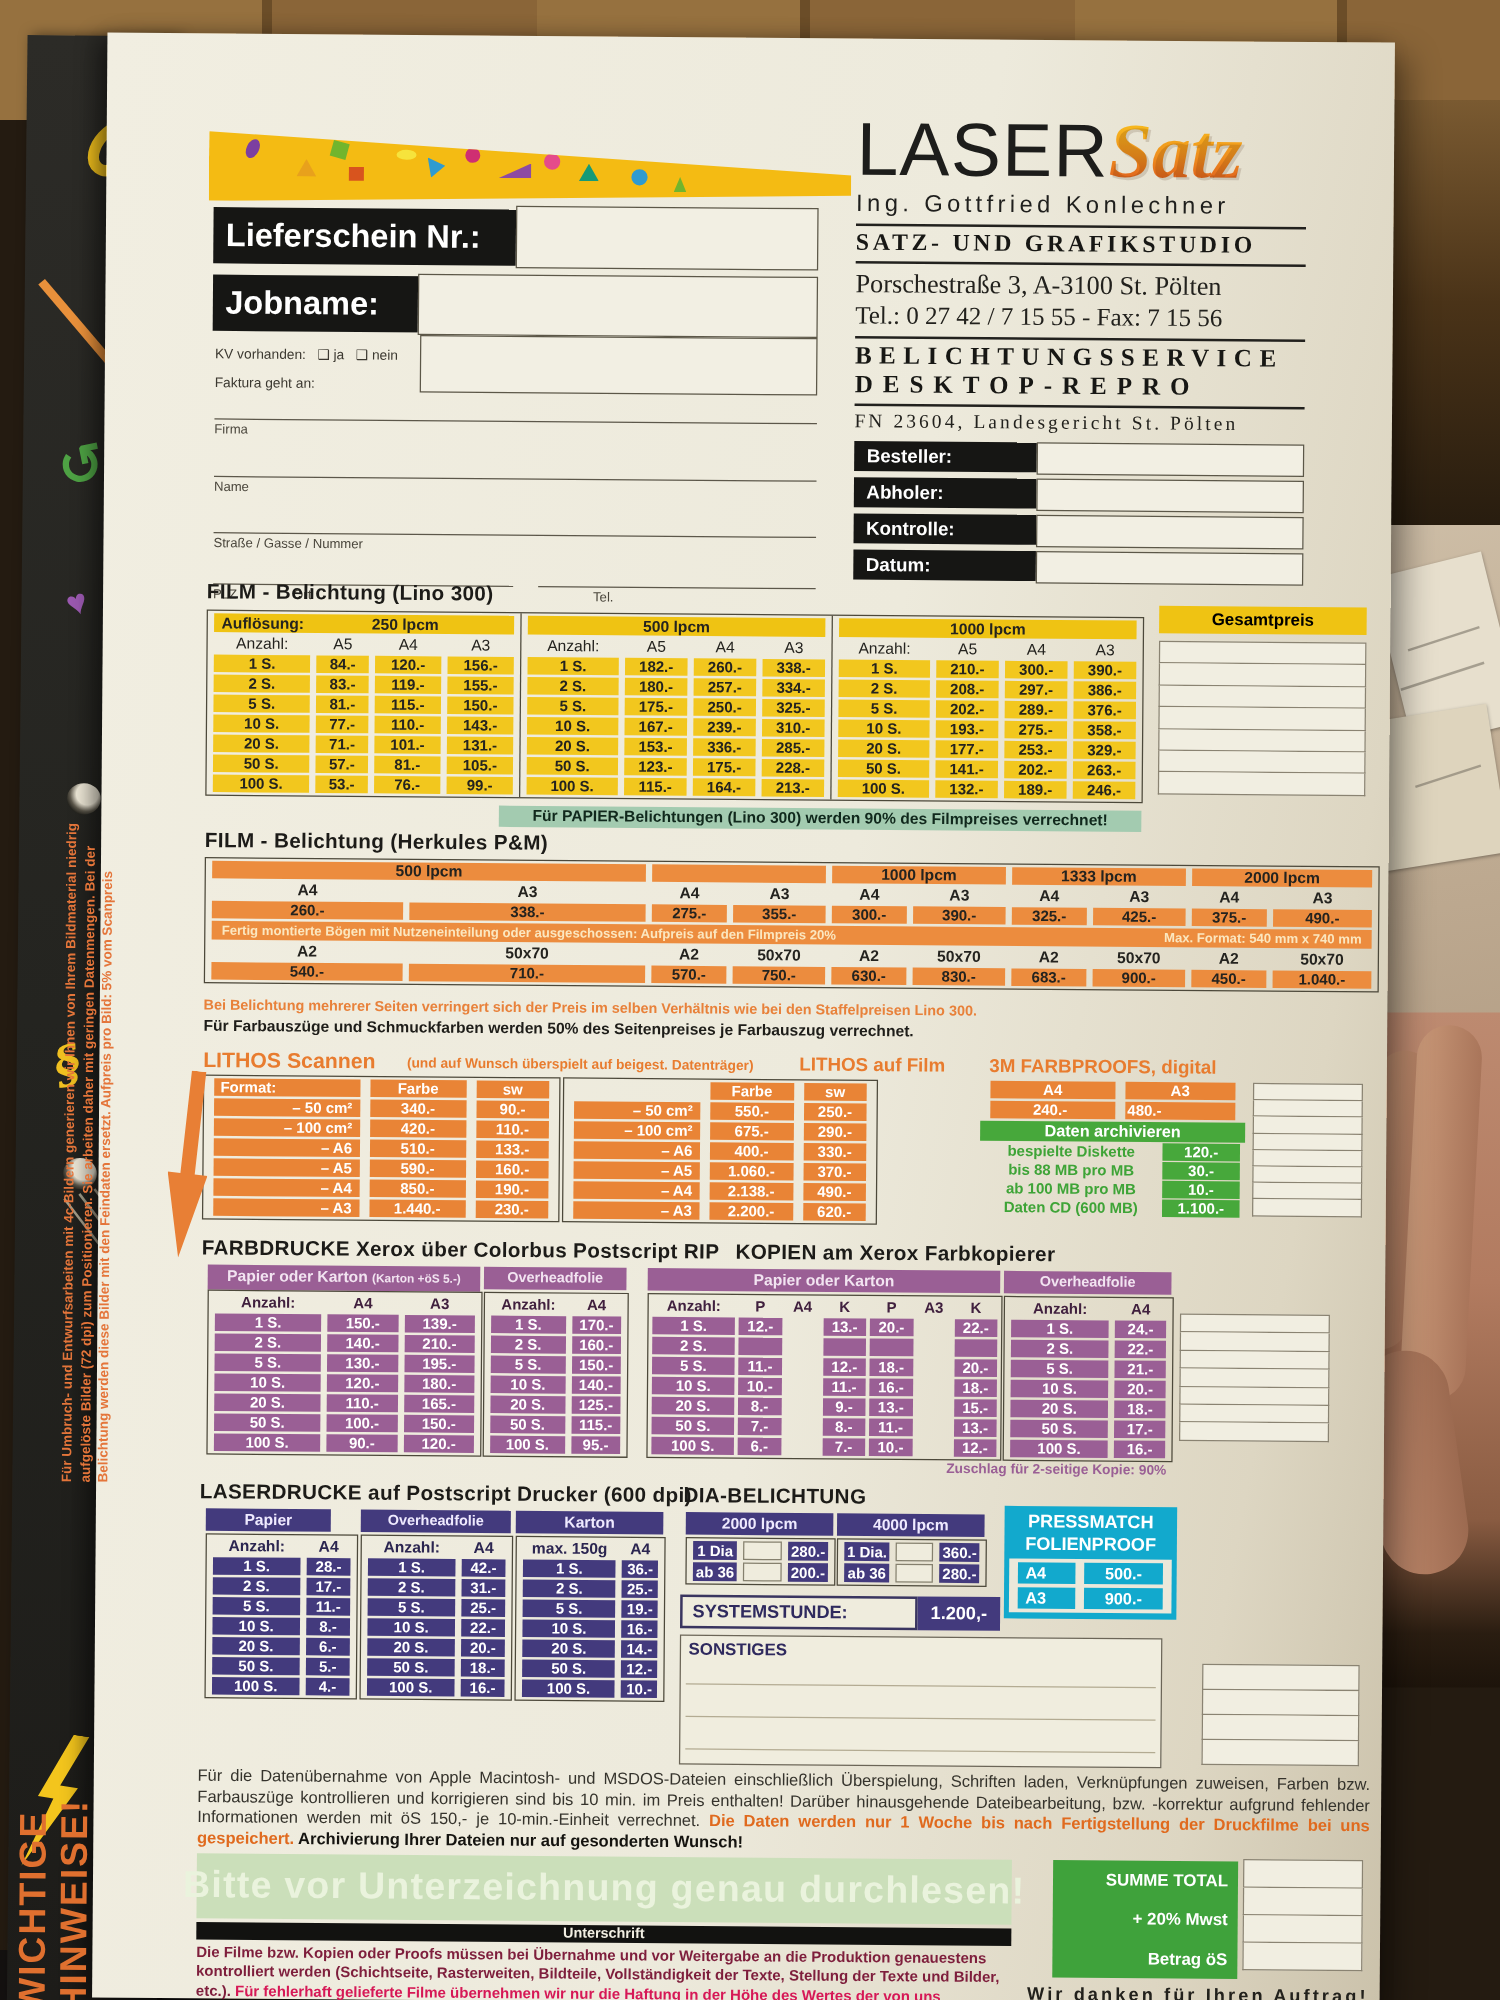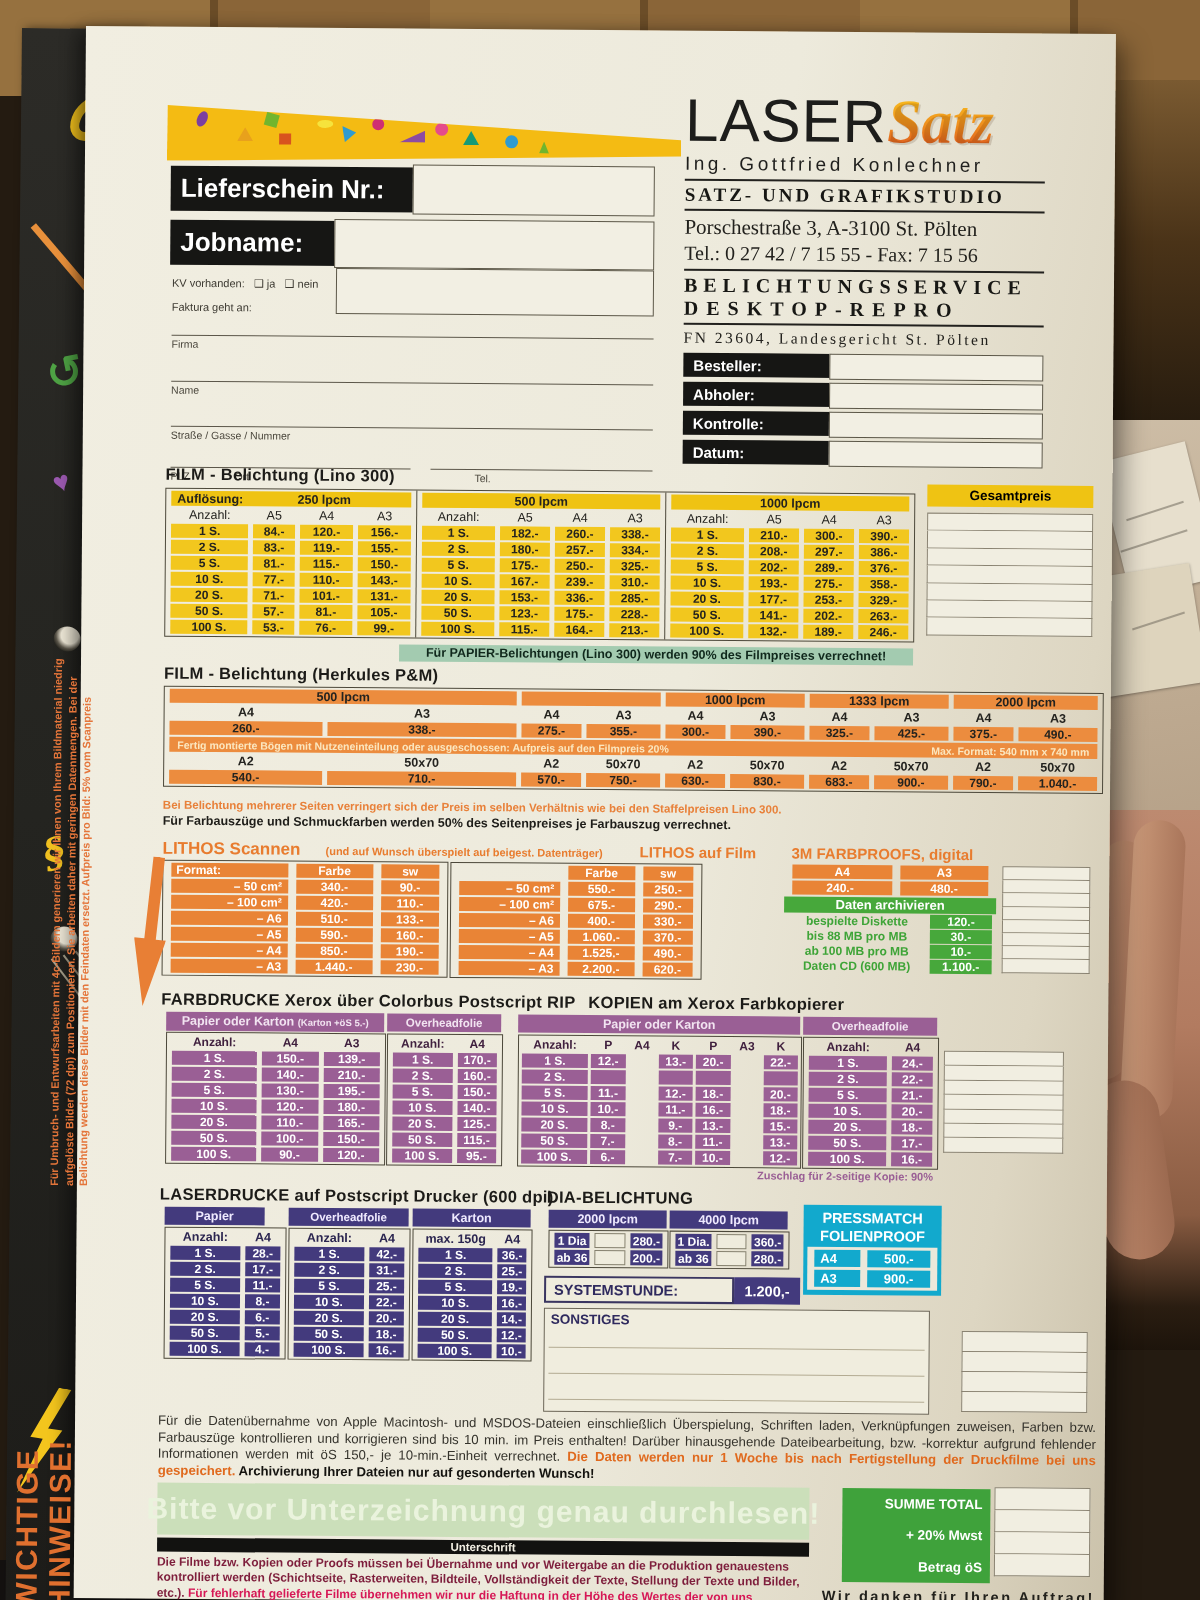--- a/index.html
+++ b/index.html
@@ -502,21 +502,21 @@
           </tr>
           <tr>
             <td>540.-</td>
             <td>710.-</td>
             <td>570.-</td>
             <td>750.-</td>
             <td>630.-</td>
             <td>830.-</td>
             <td>683.-</td>
             <td>900.-</td>
-            <td>790.-</td>
+            <td>450.-</td>
             <td>1.040.-</td>
           </tr>
         </tbody>
     </table>
   </div>
   <div class="sec onote" style="left:83px;top:772px"><span>Bei Belichtung mehrerer Seiten verringert sich der Preis im selben Verhältnis wie bei den Staffelpreisen Lino 300.</span></div>
   <div class="sec" style="left:83px;top:787px;font-size:12.5px;font-weight:bold;color:#1e1d19"><span>Für Farbauszüge und Schmuckfarben werden 50% des Seitenpreises je Farbauszug verrechnet.</span></div>
 
   <div class="sec oti" style="left:83px;top:812px;font-size:17px"><span>LITHOS Scannen</span></div>
   <div class="sec oti" style="left:246px;top:817px;font-size:11px"><span>(und auf Wunsch überspielt auf beigest. Datenträger)</span></div>
@@ -591,21 +591,21 @@
             <td>400.-</td>
             <td>330.-</td>
           </tr>
           <tr>
             <td>– A5</td>
             <td>1.060.-</td>
             <td>370.-</td>
           </tr>
           <tr>
             <td>– A4</td>
-            <td>1.525.-</td>
+            <td>2.138.-</td>
             <td>490.-</td>
           </tr>
           <tr>
             <td>– A3</td>
             <td>2.200.-</td>
             <td>620.-</td>
           </tr>
         </tbody>
     </table>
   </div>
@@ -613,21 +613,21 @@
     <table class="t-l" style="width:100%;border-spacing:8px 2px">
       <thead>
           <tr>
             <th>A4</th>
             <th>A3</th>
           </tr>
         </thead>
       <tbody>
           <tr>
             <td style="text-align:center">240.-</td>
-            <td style="text-align:center">480.-</td>
+            <td style="text-align:left">480.-</td>
           </tr>
         </tbody>
     </table>
     <div class="gbar"><span>Daten archivieren</span></div>
     <table class="t-g" style="width:100%;border-spacing:4px 1px">
       <tbody>
           <tr>
             <td>bespielte Diskette</td>
             <td>120.-</td>
           </tr>

